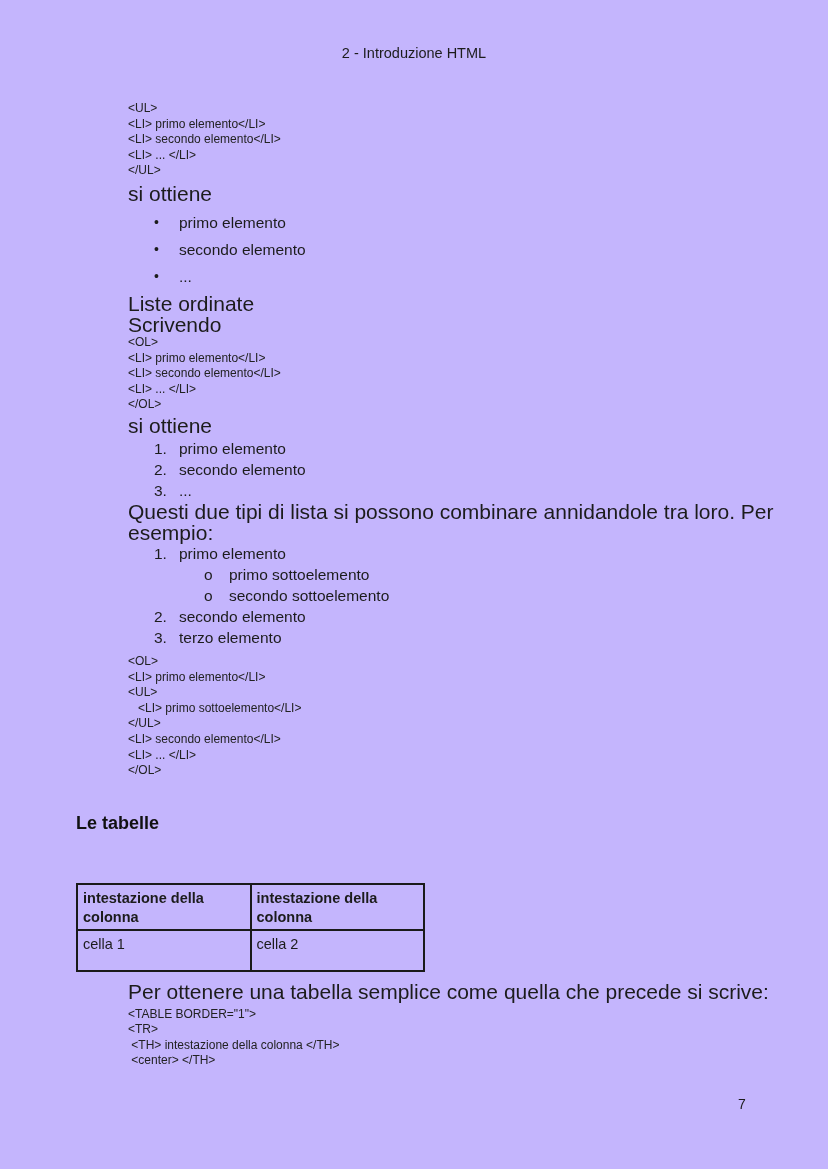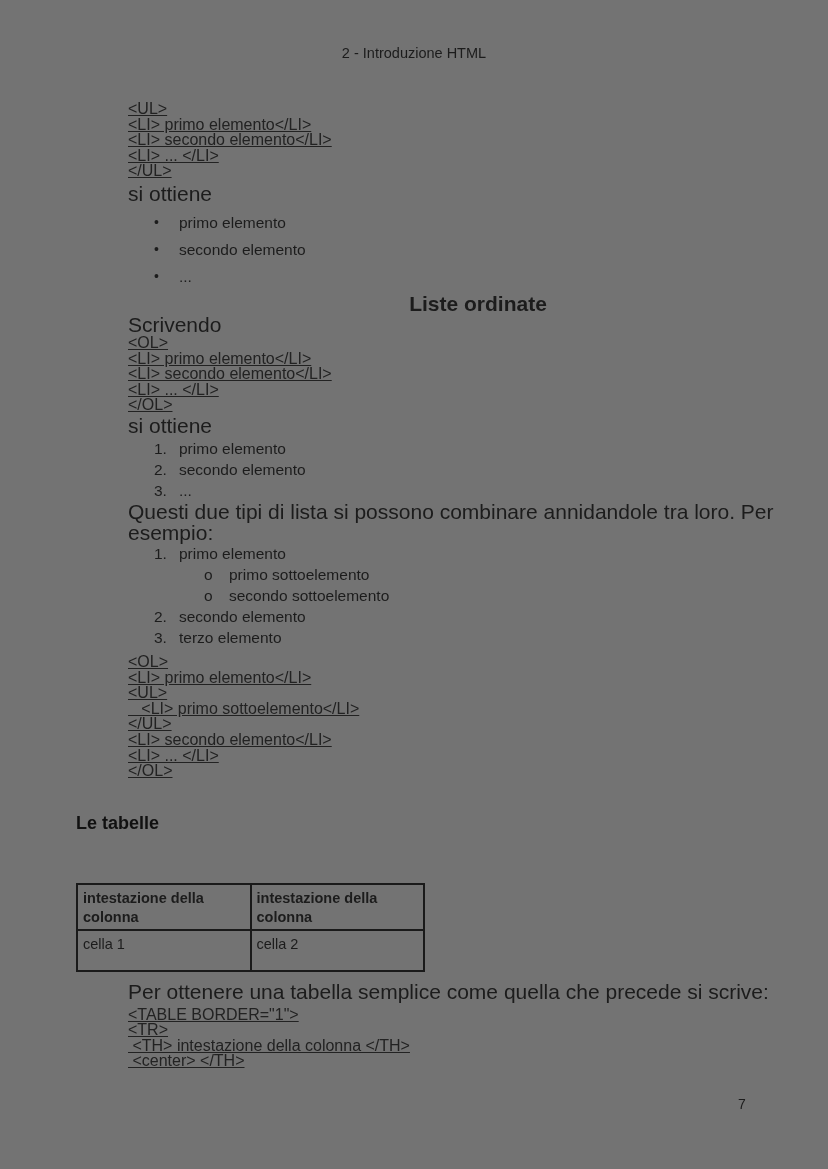--- a/index.html
+++ b/index.html
@@ -1,49 +1,48 @@
 <!DOCTYPE html>
 <html><head>
 <meta charset="utf-8">
 <style>
   html, body { margin: 0; padding: 0; background: #ffffff; }
   .page {
     position: relative;
     width: 828px;
     height: 1169px;
-    background: #737373;
+    background: #c4b5fd;
     color: #1c1c1c;
     font-family: "Liberation Sans", sans-serif;
     overflow: hidden;
   }
   .doc-header {
     margin-top: 44px;
     text-align: center;
     font-size: 14.5px;
     line-height: 19px;
     color: #1c1c1c;
   }
   .lists-section { margin: 38px 0 0 128px; }
   .code-block { }
   .code-line {
-    font-size: 16px;
+    font-size: 12px;
     line-height: 15.6px;
     white-space: pre;
     color: #222222;
-    text-decoration: underline;
   }
   .body-text {
     font-size: 21px;
     line-height: 21px;
     color: #1c1c1c;
   }
   .mt2 { margin-top: 2px; }
   .mt4 { margin-top: 4px; }
   .mt6 { margin-top: 6px; }
-  .bold { font-weight: bold; text-align: center; }
+  .bold { font-weight: normal; }
   .list { margin-top: 8px; }
   .list-item {
     display: flex;
     font-size: 15.5px;
     line-height: 21px;
   }
   .list-item.spaced { margin-bottom: 6px; }
   .marker {
     display: inline-block;
     flex: 0 0 auto;

